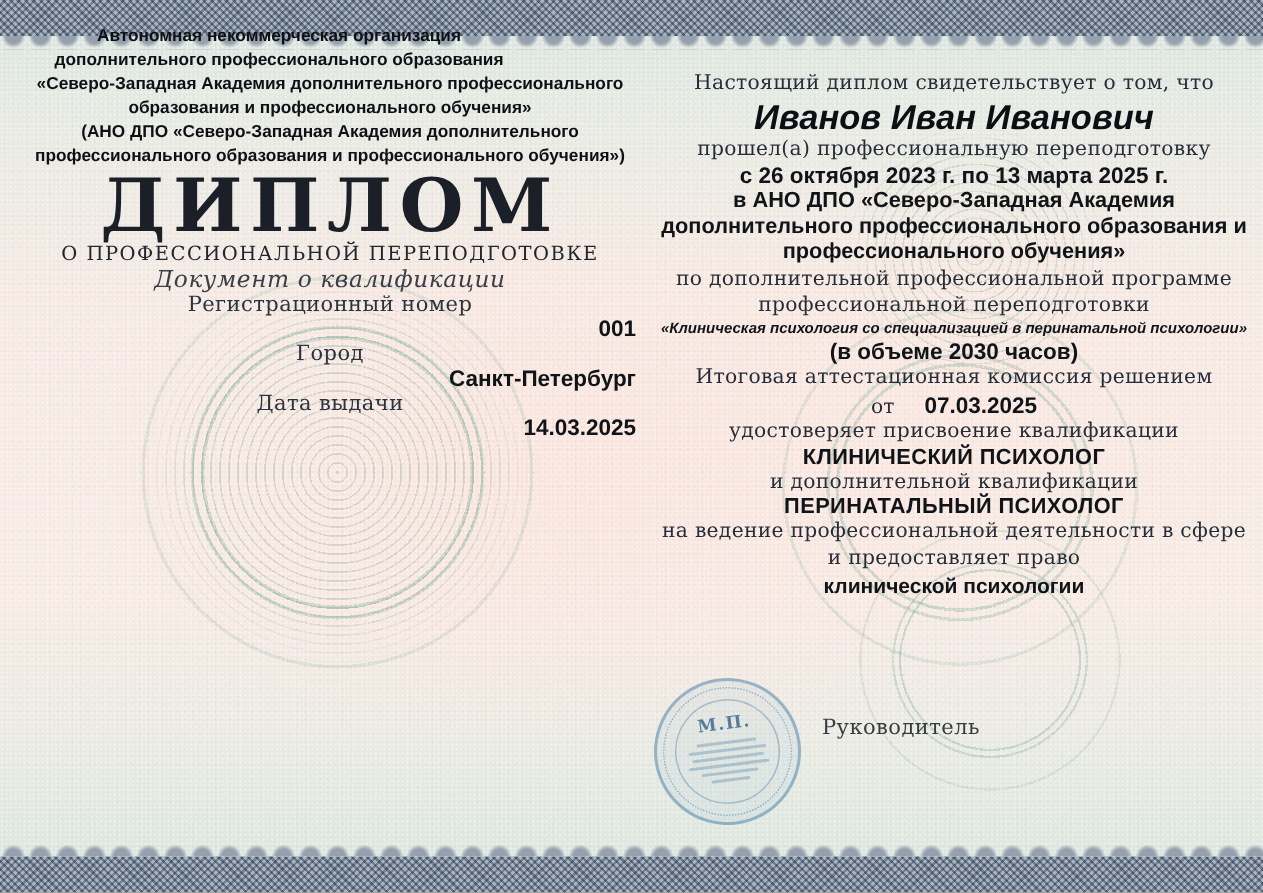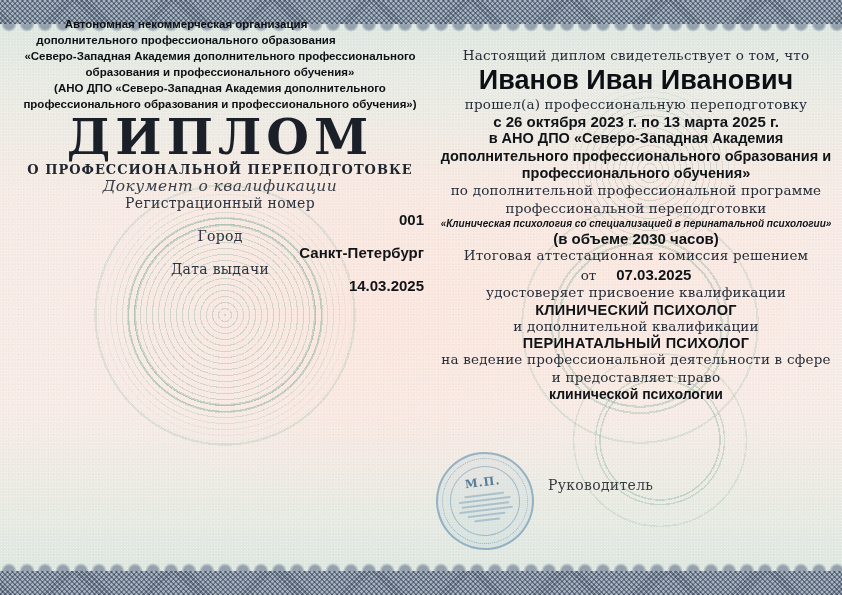--- a/index.html
+++ b/index.html
@@ -50,30 +50,30 @@
   
   .col{position:absolute;z-index:3;text-align:center;}
   .col-left{left:16px;top:16px;width:408px;}
   .col-right{left:436px;top:47px;width:400px;}
   .col p{margin:0;}
 
   .org{font-family:"Liberation Sans",sans-serif;font-weight:bold;color:#0d1014;font-size:11.5px;line-height:1.4;}
   .org-type{width:340px;margin:0 auto;}
   .org-name{margin-top:11px;}
   .diploma-title{font-size:49px;font-weight:bold;letter-spacing:5px;color:#1b2028;margin-top:44px;line-height:1;}
-  .diploma-subtitle{font-size:13px;font-weight:bold;letter-spacing:1px;color:#20262e;margin-top:9px;}
+  .diploma-subtitle{font-size:13px;font-weight:normal;letter-spacing:1px;color:#20262e;margin-top:9px;}
   .doc-kind{font-style:italic;font-size:15.5px;color:#383f48;margin-top:30px;letter-spacing:.4px;}
   .field-label{font-size:14px;color:#2b333f;letter-spacing:.3px;}
   .field-value{font-family:"Liberation Sans",sans-serif;font-weight:bold;font-size:15px;color:#101418;margin-top:3px;text-align:right;}
   .mt-reg{margin-top:55px;}
   .mt-city{margin-top:24px;}
   .mt-date{margin-top:21px;}
 
   .serif-line{font-size:13.5px;color:#242c38;letter-spacing:.2px;line-height:1.3;}
-  .holder-name{font-family:"Liberation Sans",sans-serif;font-weight:bold;font-size:27px;color:#0c0f13;margin-top:2px;line-height:1.15;}
+  .holder-name{font-family:"Liberation Sans",sans-serif;font-weight:bold;font-style:italic;font-size:23px;color:#0c0f13;margin-top:2px;line-height:1.15;}
   .bold-line{font-family:"Liberation Sans",sans-serif;font-weight:bold;color:#101418;}
   .period{font-size:15px;margin-top:7px;}
   .organization{font-size:14.5px;margin-top:5px;line-height:1.2;}
   .program-intro{margin-top:9px;}
   .program-name{font-size:10px;margin-top:23px;line-height:1.3;font-style:italic;}
   .volume{font-size:15px;margin-top:21px;}
   .commission{margin-top:7px;}
   .decision{margin-top:4px;}
   .decision .from{font-size:13.5px;color:#242c38;margin-right:20px;}
   .decision .date{font-family:"Liberation Sans",sans-serif;font-weight:bold;font-size:15px;color:#101418;}

